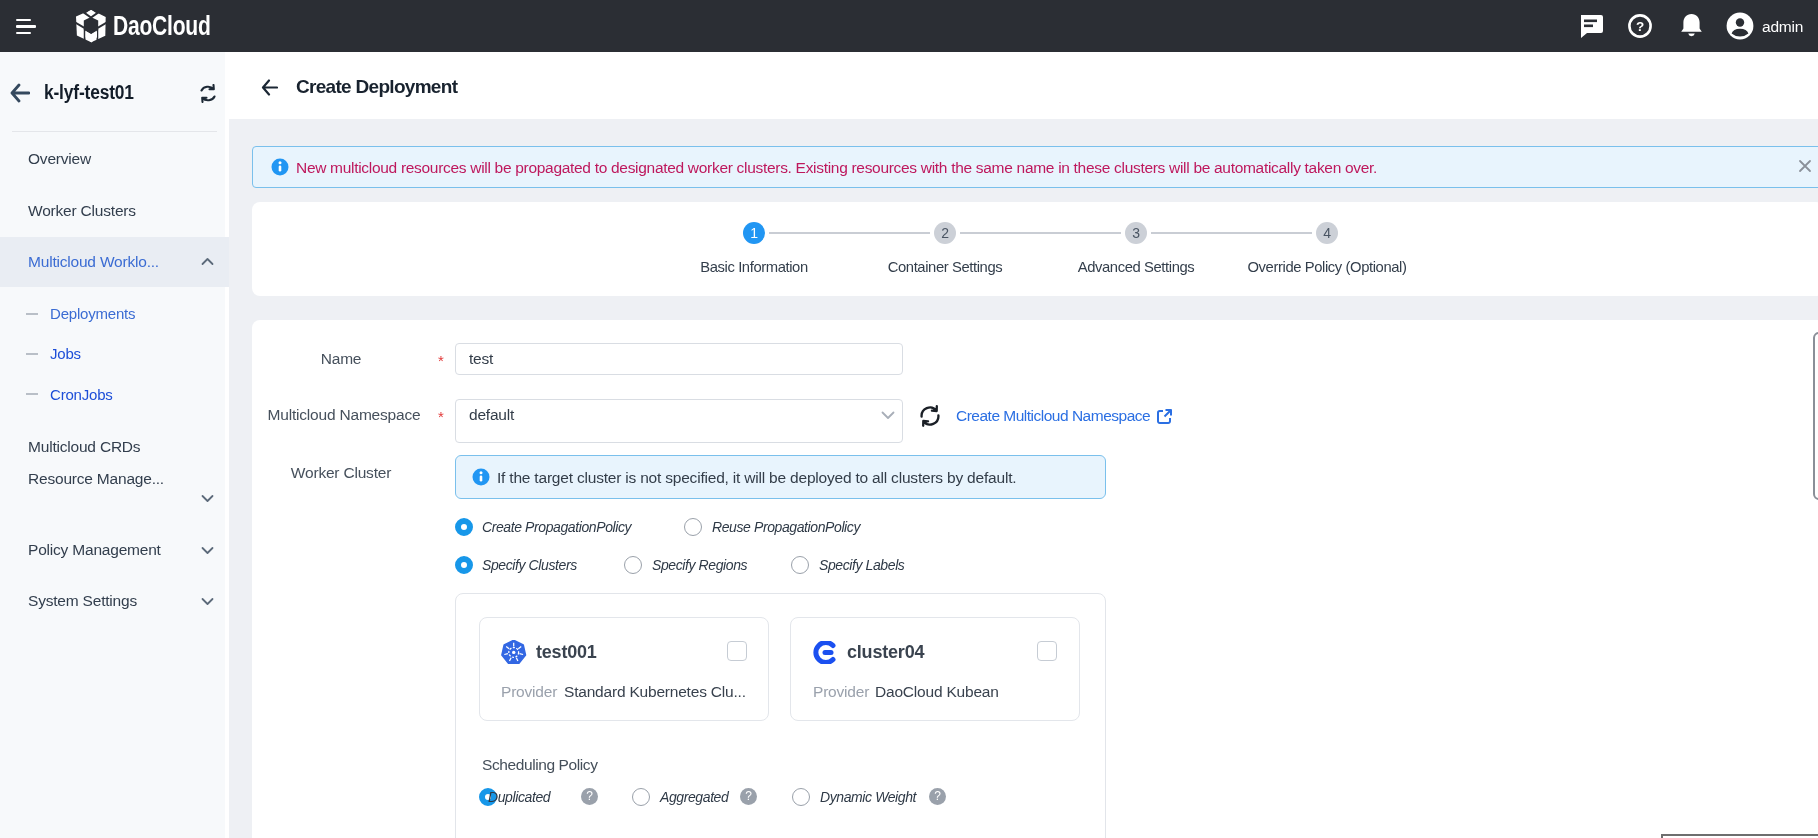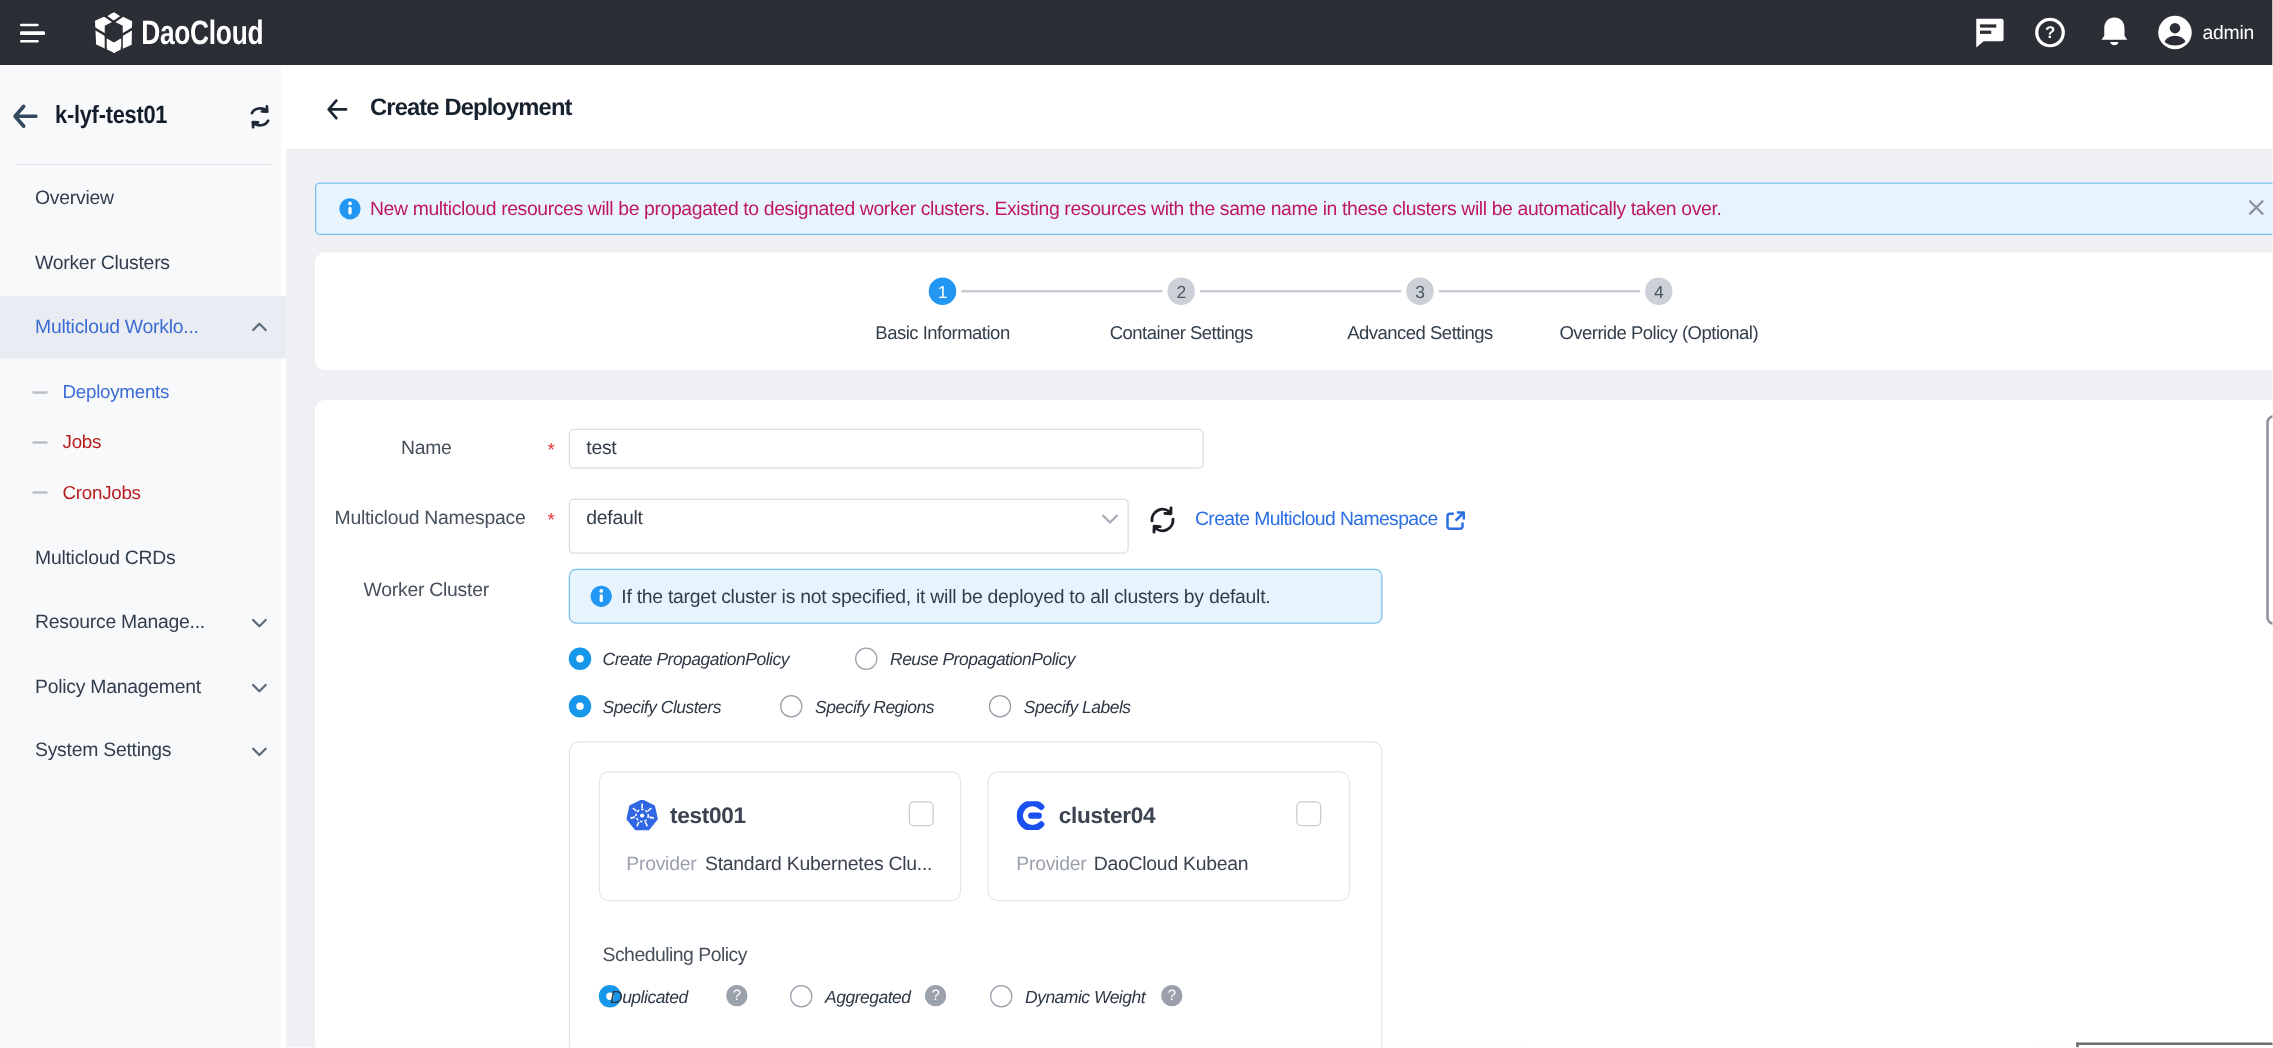--- a/index.html
+++ b/index.html
@@ -7,21 +7,21 @@
   body { font-family:"Liberation Sans", sans-serif; background:#eef0f4; position:relative; letter-spacing:-0.2px; }
   .abs { position:absolute; }
   .txt { white-space:nowrap; }
 
   
   #hdr { left:0; top:0; width:1818px; height:52px; background:#2b2e34; }
 
   
   #sidebar { left:0; top:52px; width:229px; height:786px; background:#f7f9fb; border-right:4px solid #ffffff; }
   .menuitem { left:28px; font-size:15.5px; color:#323e4d; }
-  .submenu { left:50px; font-size:15px; color:#b91c1c; }
+  .submenu { left:50px; font-size:15px; color:#1d4ed8; }
   .dash { left:26px; width:12px; height:2px; background:#b9bfc7; }
 
   
   #mainbar { left:229px; top:52px; width:1589px; height:67px; background:#ffffff; }
 
   
   #alert1 { left:252px; top:146px; width:1572px; height:42px; background:#e8f4fd; border:1px solid #7ac0ec; border-radius:4px; }
 
   
   #stepper { left:252px; top:202px; width:1572px; height:94px; background:#fff; border-radius:8px; }
@@ -107,21 +107,21 @@
 </svg>
 
 <div class="abs dash" style="top:313px;"></div>
 <div class="abs txt submenu" style="top:305px; color:#3b6cd3;">Deployments</div>
 <div class="abs dash" style="top:353px;"></div>
 <div class="abs txt submenu" style="top:345px;">Jobs</div>
 <div class="abs dash" style="top:393px;"></div>
 <div class="abs txt submenu" style="top:386px;">CronJobs</div>
 
 <div class="abs txt menuitem" style="top:438px;">Multicloud CRDs</div>
-<div class="abs txt menuitem" style="top:489px;">Resource Manage...</div>
+<div class="abs txt menuitem" style="top:470px;">Resource Manage...</div>
 <svg class="abs" style="left:201px; top:494px;" width="13" height="9" viewBox="0 0 13 9">
   <path d="M1.5 2 L6.5 7 L11.5 2" fill="none" stroke="#5c6a7a" stroke-width="1.8" stroke-linecap="round" stroke-linejoin="round"></path>
 </svg>
 <div class="abs txt menuitem" style="top:541px;">Policy Management</div>
 <svg class="abs" style="left:201px; top:546px;" width="13" height="9" viewBox="0 0 13 9">
   <path d="M1.5 2 L6.5 7 L11.5 2" fill="none" stroke="#5c6a7a" stroke-width="1.8" stroke-linecap="round" stroke-linejoin="round"></path>
 </svg>
 <div class="abs txt menuitem" style="top:592px;">System Settings</div>
 <svg class="abs" style="left:201px; top:597px;" width="13" height="9" viewBox="0 0 13 9">
   <path d="M1.5 2 L6.5 7 L11.5 2" fill="none" stroke="#5c6a7a" stroke-width="1.8" stroke-linecap="round" stroke-linejoin="round"></path>
@@ -154,21 +154,21 @@
 <div class="abs stepline" style="left:1151px; width:161px;"></div>
 <div class="abs steplabel" style="left:644px;">Basic Information</div>
 <div class="abs steplabel" style="left:835px;">Container Settings</div>
 <div class="abs steplabel" style="left:1026px;">Advanced Settings</div>
 <div class="abs steplabel" style="left:1217px;">Override Policy (Optional)</div>
 
 <div class="abs" id="form"></div>
 
 <div class="abs txt flabel" style="left:251px; top:350px; width:180px;">Name</div>
 <div class="abs txt req" style="left:438px; top:352px; font-size:15px;">*</div>
-<div class="abs input" style="left:455px; top:343px; width:508px; height:32px; line-height:30px; padding-left:13px;">test</div>
+<div class="abs input" style="left:455px; top:343px; width:448px; height:32px; line-height:30px; padding-left:13px;">test</div>
 
 <div class="abs txt flabel" style="left:254px; top:406px; width:180px;">Multicloud Namespace</div>
 <div class="abs txt req" style="left:438px; top:408px; font-size:15px;">*</div>
 <div class="abs input" style="left:455px; top:399px; width:448px; height:44px; line-height:30px; padding-left:13px;">default</div>
 <svg class="abs" style="left:881px; top:411px;" width="14" height="9" viewBox="0 0 14 9">
   <path d="M1.5 1.5 L7 7 L12.5 1.5" fill="none" stroke="#a8aeb8" stroke-width="1.8" stroke-linecap="round" stroke-linejoin="round"></path>
 </svg>
 <svg class="abs" style="left:919px; top:405px;" width="22" height="22" viewBox="0 0 22 22">
   <path d="M2.6 11.7 a8.5 8.5 0 0 1 14.9 -6.3 M17.8 1.2 L17.7 6 12.9 5.7" fill="none" stroke="#1a1f26" stroke-width="2.3" stroke-linecap="round" stroke-linejoin="round"></path>
   <path d="M19.4 10.3 a8.5 8.5 0 0 1 -14.9 6.3 M4.2 20.8 L4.3 16 9.1 16.3" fill="none" stroke="#1a1f26" stroke-width="2.3" stroke-linecap="round" stroke-linejoin="round"></path>

